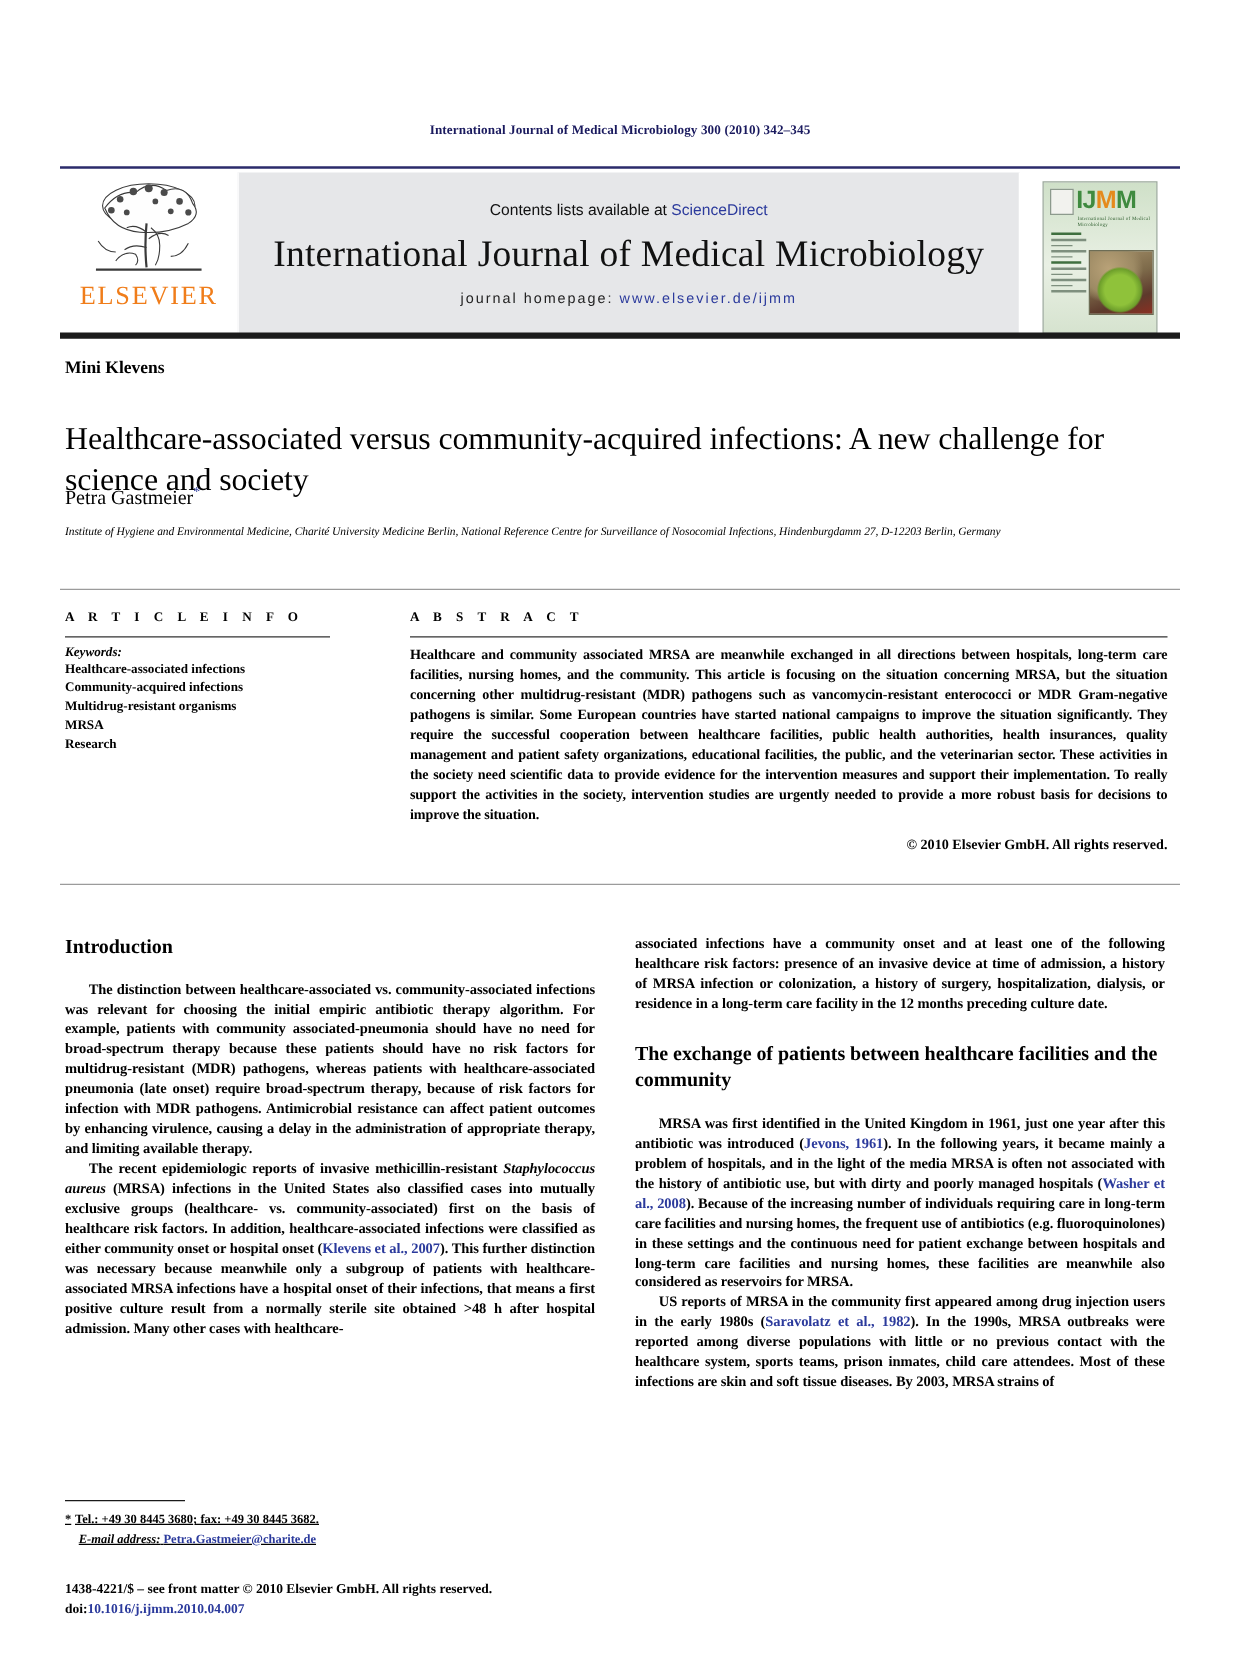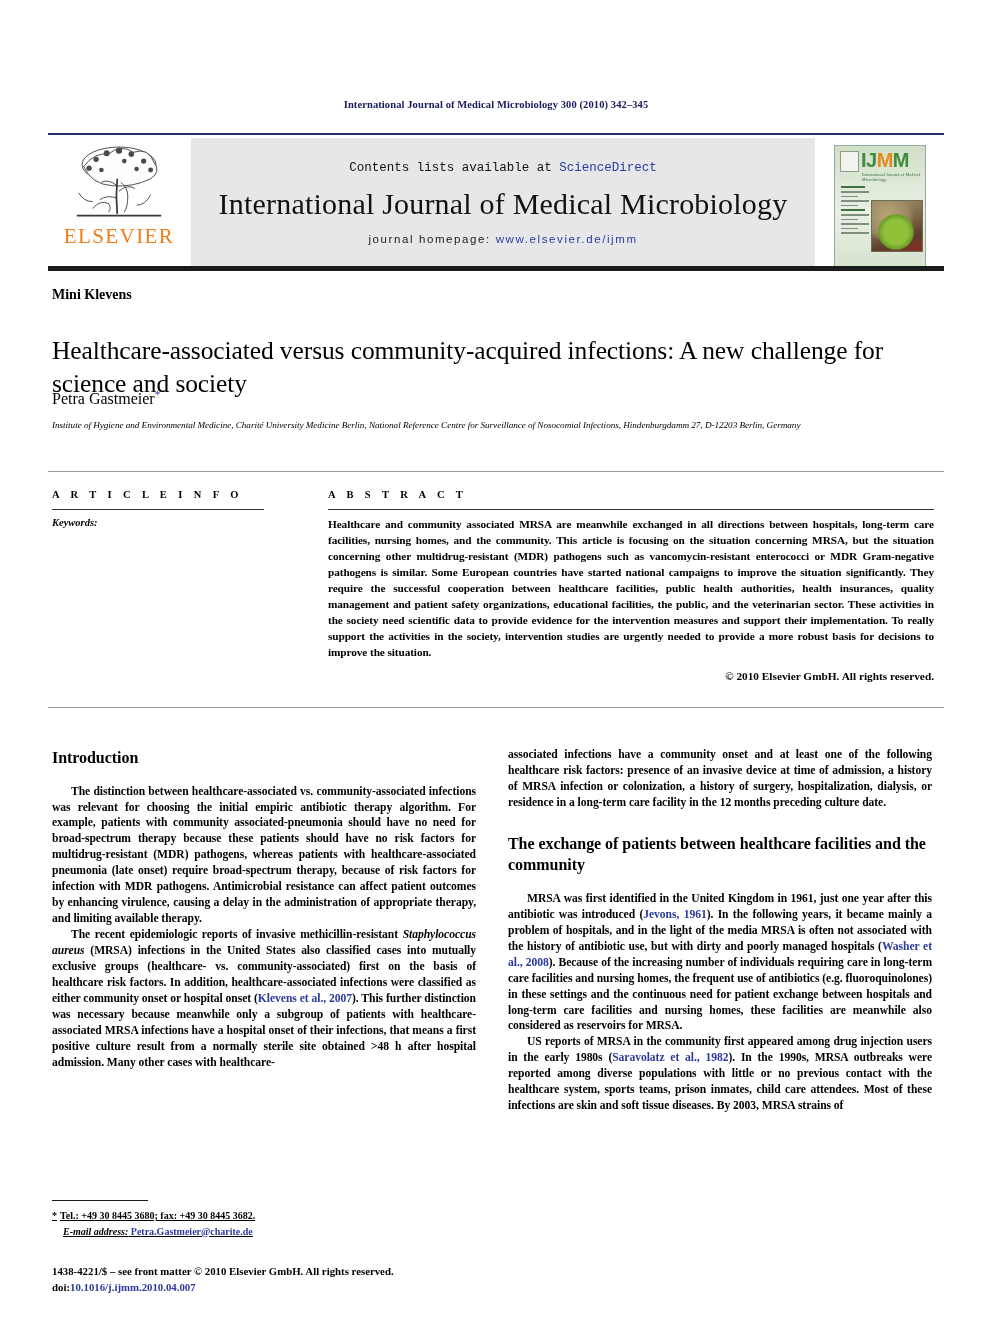--- a/index.html
+++ b/index.html
@@ -81,21 +81,21 @@
     background: #e6e7e9;
     border-left: 1px solid #ffffff;
     border-right: 1px solid #ffffff;
     display: flex;
     flex-direction: column;
     align-items: center;
     justify-content: center;
     gap: 12px;
   }
   .contents-line {
-    font-family: Liberation Mono, monospace;
+    font-family: Liberation Sans, sans-serif;
     font-size: 12.5px;
     color: #111111;
   }
   .contents-line .sd {
     color: #2b3a9c;
   }
   .journal-title {
     font-family: "Liberation Serif", serif;
     font-size: 30px;
     color: #111111;
@@ -435,20 +435,27 @@
     <span>Petra Gastmeier</span><sup>*</sup>
   </div>
   <div class="affiliation">Institute of Hygiene and Environmental Medicine, Charité University Medicine Berlin, National Reference Centre for Surveillance of Nosocomial Infections, Hindenburgdamm 27, D-12203 Berlin, Germany</div>
 
   <div class="band-rule-top"></div>
 
   <div class="info-col">
     <div class="sec-head">A R T I C L E   I N F O</div>
     <div class="info-rule"></div>
     <div class="kw-title">Keywords:</div>
+    <div class="kw-list">
+      <div>Healthcare-associated infections</div>
+      <div>Community-acquired infections</div>
+      <div>Multidrug-resistant organisms</div>
+      <div>MRSA</div>
+      <div>Research</div>
+    </div>
   </div>
 
   <div class="abs-col">
     <div class="sec-head">A B S T R A C T</div>
     <div class="abs-rule"></div>
     <div class="abs-text">Healthcare and community associated MRSA are meanwhile exchanged in all directions between hospitals, long-term care facilities, nursing homes, and the community. This article is focusing on the situation concerning MRSA, but the situation concerning other multidrug-resistant (MDR) pathogens such as vancomycin-resistant enterococci or MDR Gram-negative pathogens is similar. Some European countries have started national campaigns to improve the situation significantly. They require the successful cooperation between healthcare facilities, public health authorities, health insurances, quality management and patient safety organizations, educational facilities, the public, and the veterinarian sector. These activities in the society need scientific data to provide evidence for the intervention measures and support their implementation. To really support the activities in the society, intervention studies are urgently needed to provide a more robust basis for decisions to improve the situation.</div>
     <div class="copyright">© 2010 Elsevier GmbH. All rights reserved.</div>
   </div>
 
   <div class="band-rule-bottom"></div>

